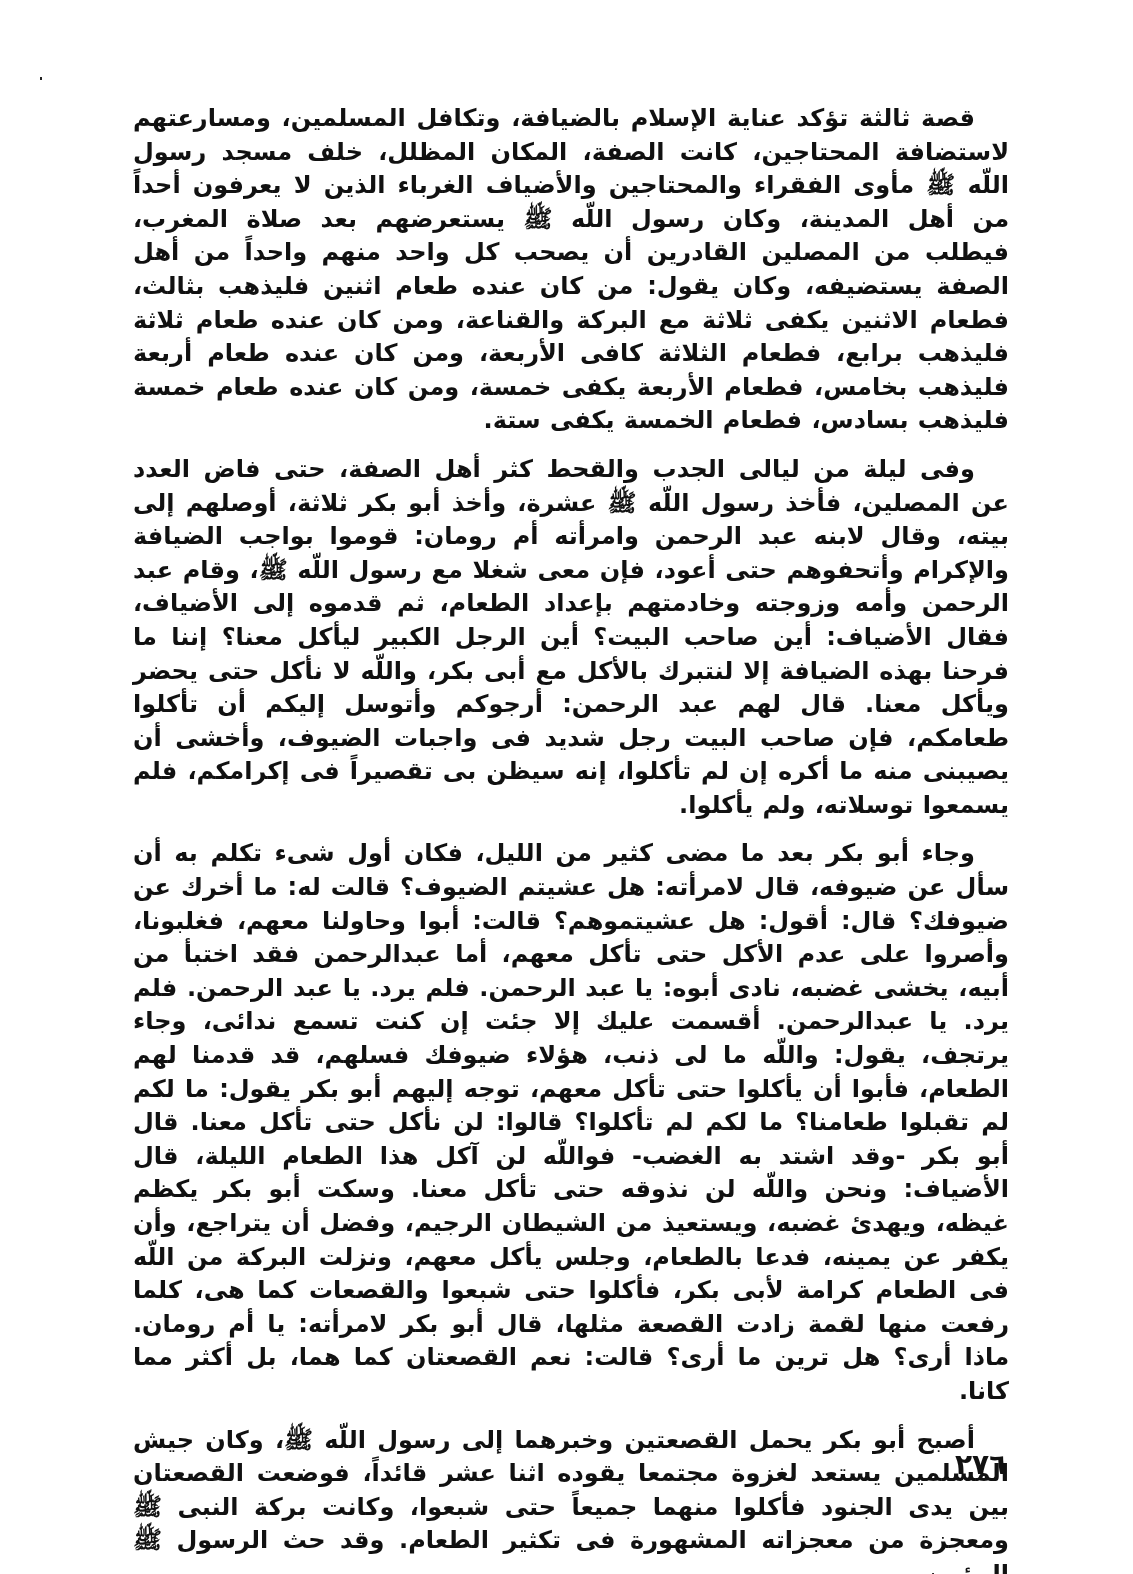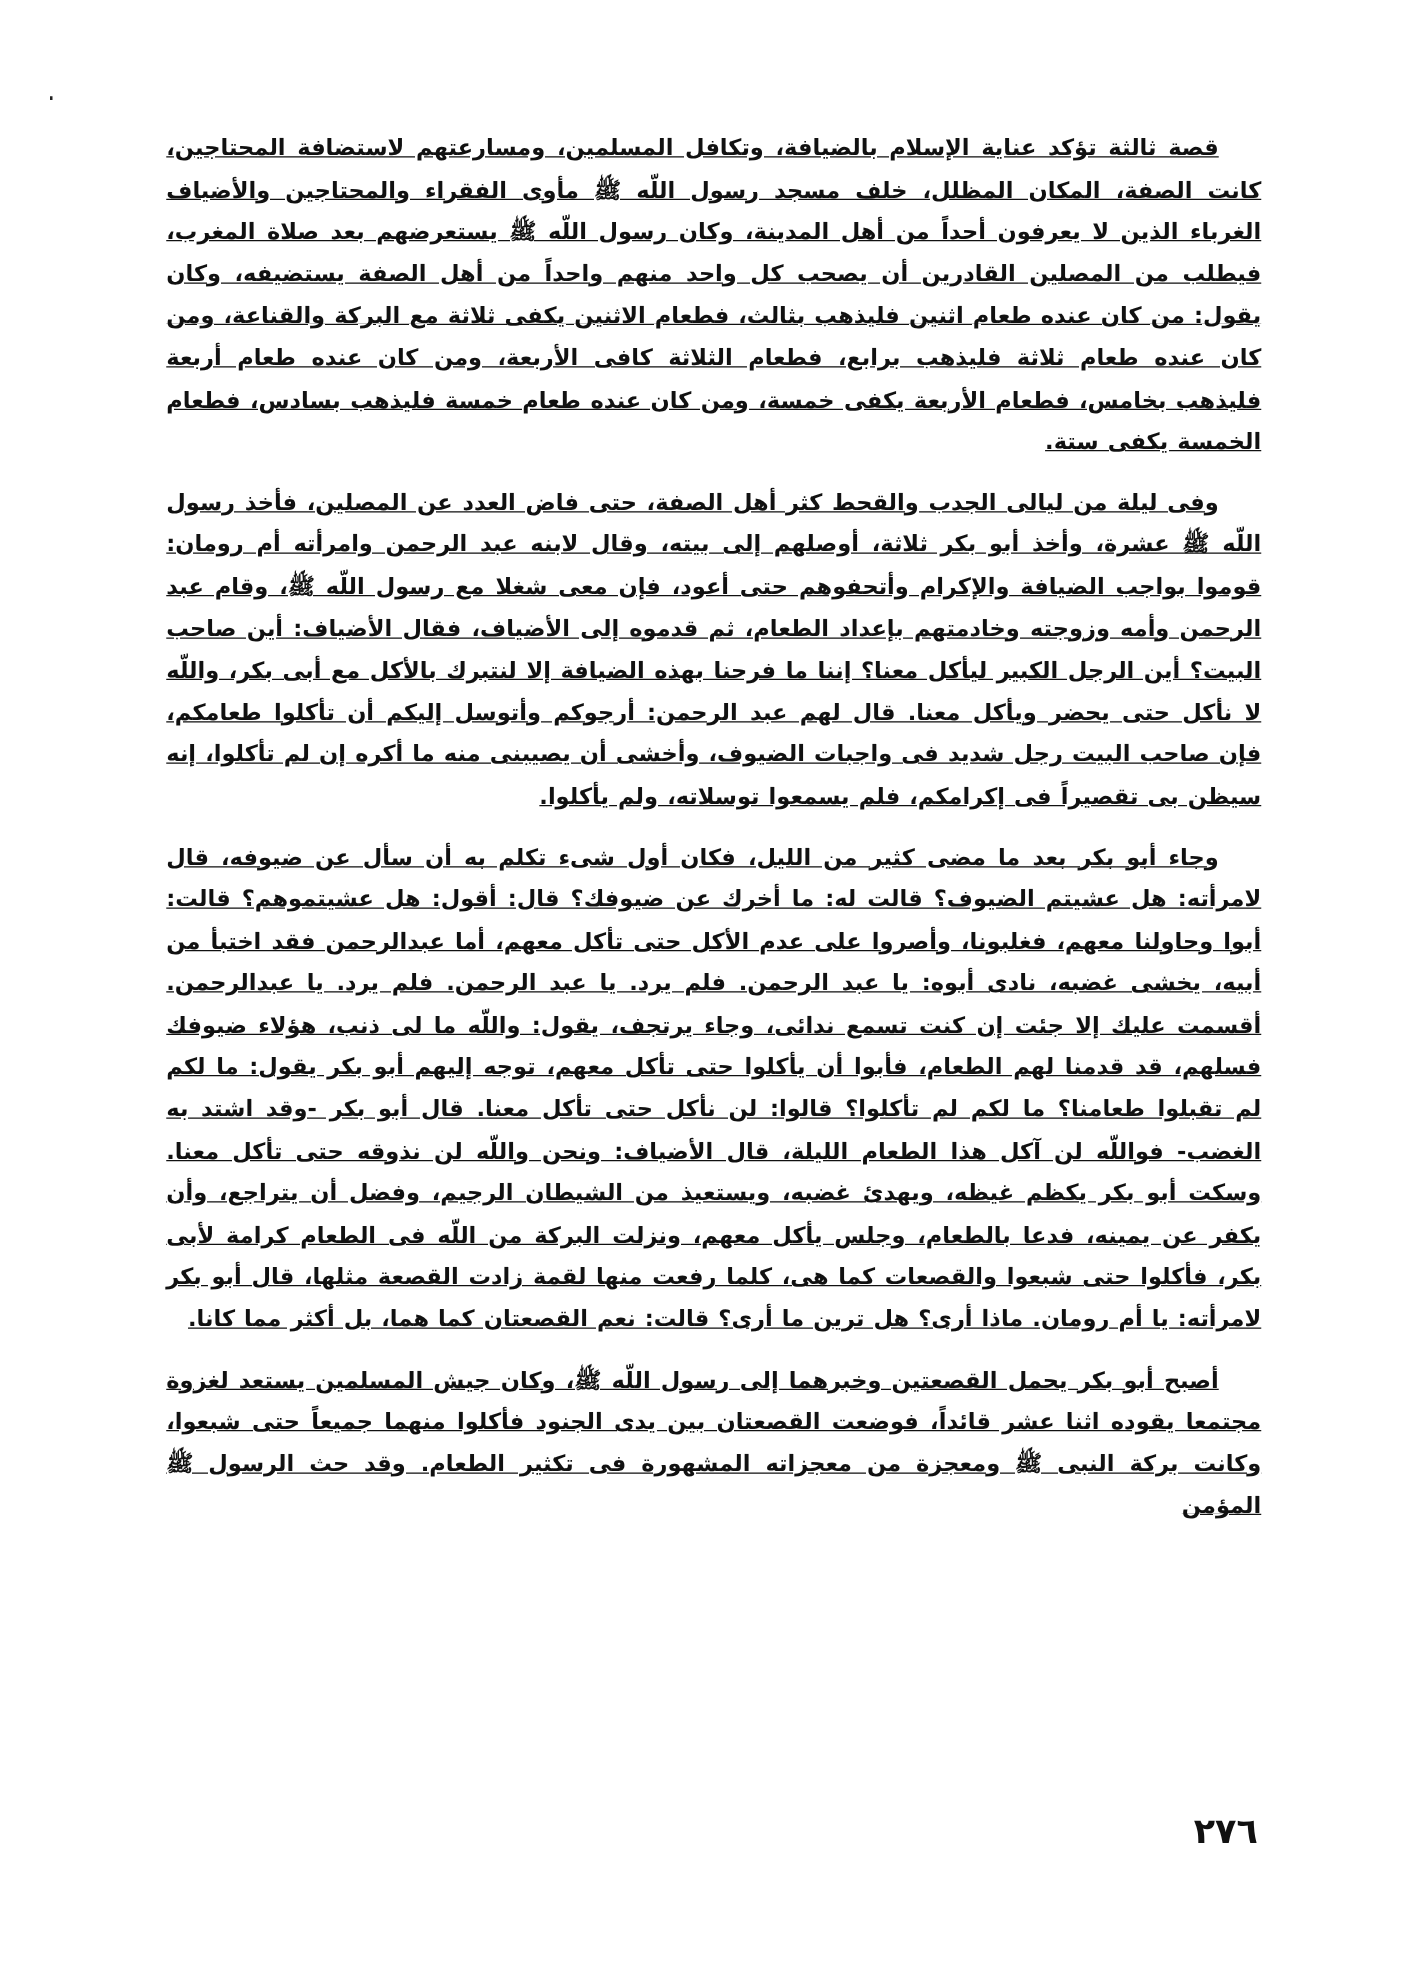--- a/index.html
+++ b/index.html
@@ -26,28 +26,27 @@
   .page {
     position: absolute;
     left: 133px;
     top: 102px;
     width: 876px;
     direction: rtl;
     text-align: justify;
     text-align-last: right;
   }
   .para {
-    font-size: 18px;
+    font-size: 24px;
     line-height: 33.6px;
     margin: 0 0 15px 0;
     text-indent: 34px;
     font-weight: bold;
     letter-spacing: 0;
     word-spacing: 1px;
-    text-decoration: underline;
   }
   .page-number {
     position: absolute;
     left: 955px;
     top: 1448px;
     font-size: 28px;
     font-weight: bold;
     direction: rtl;
     font-family: "DejaVu Sans", sans-serif;
   }

